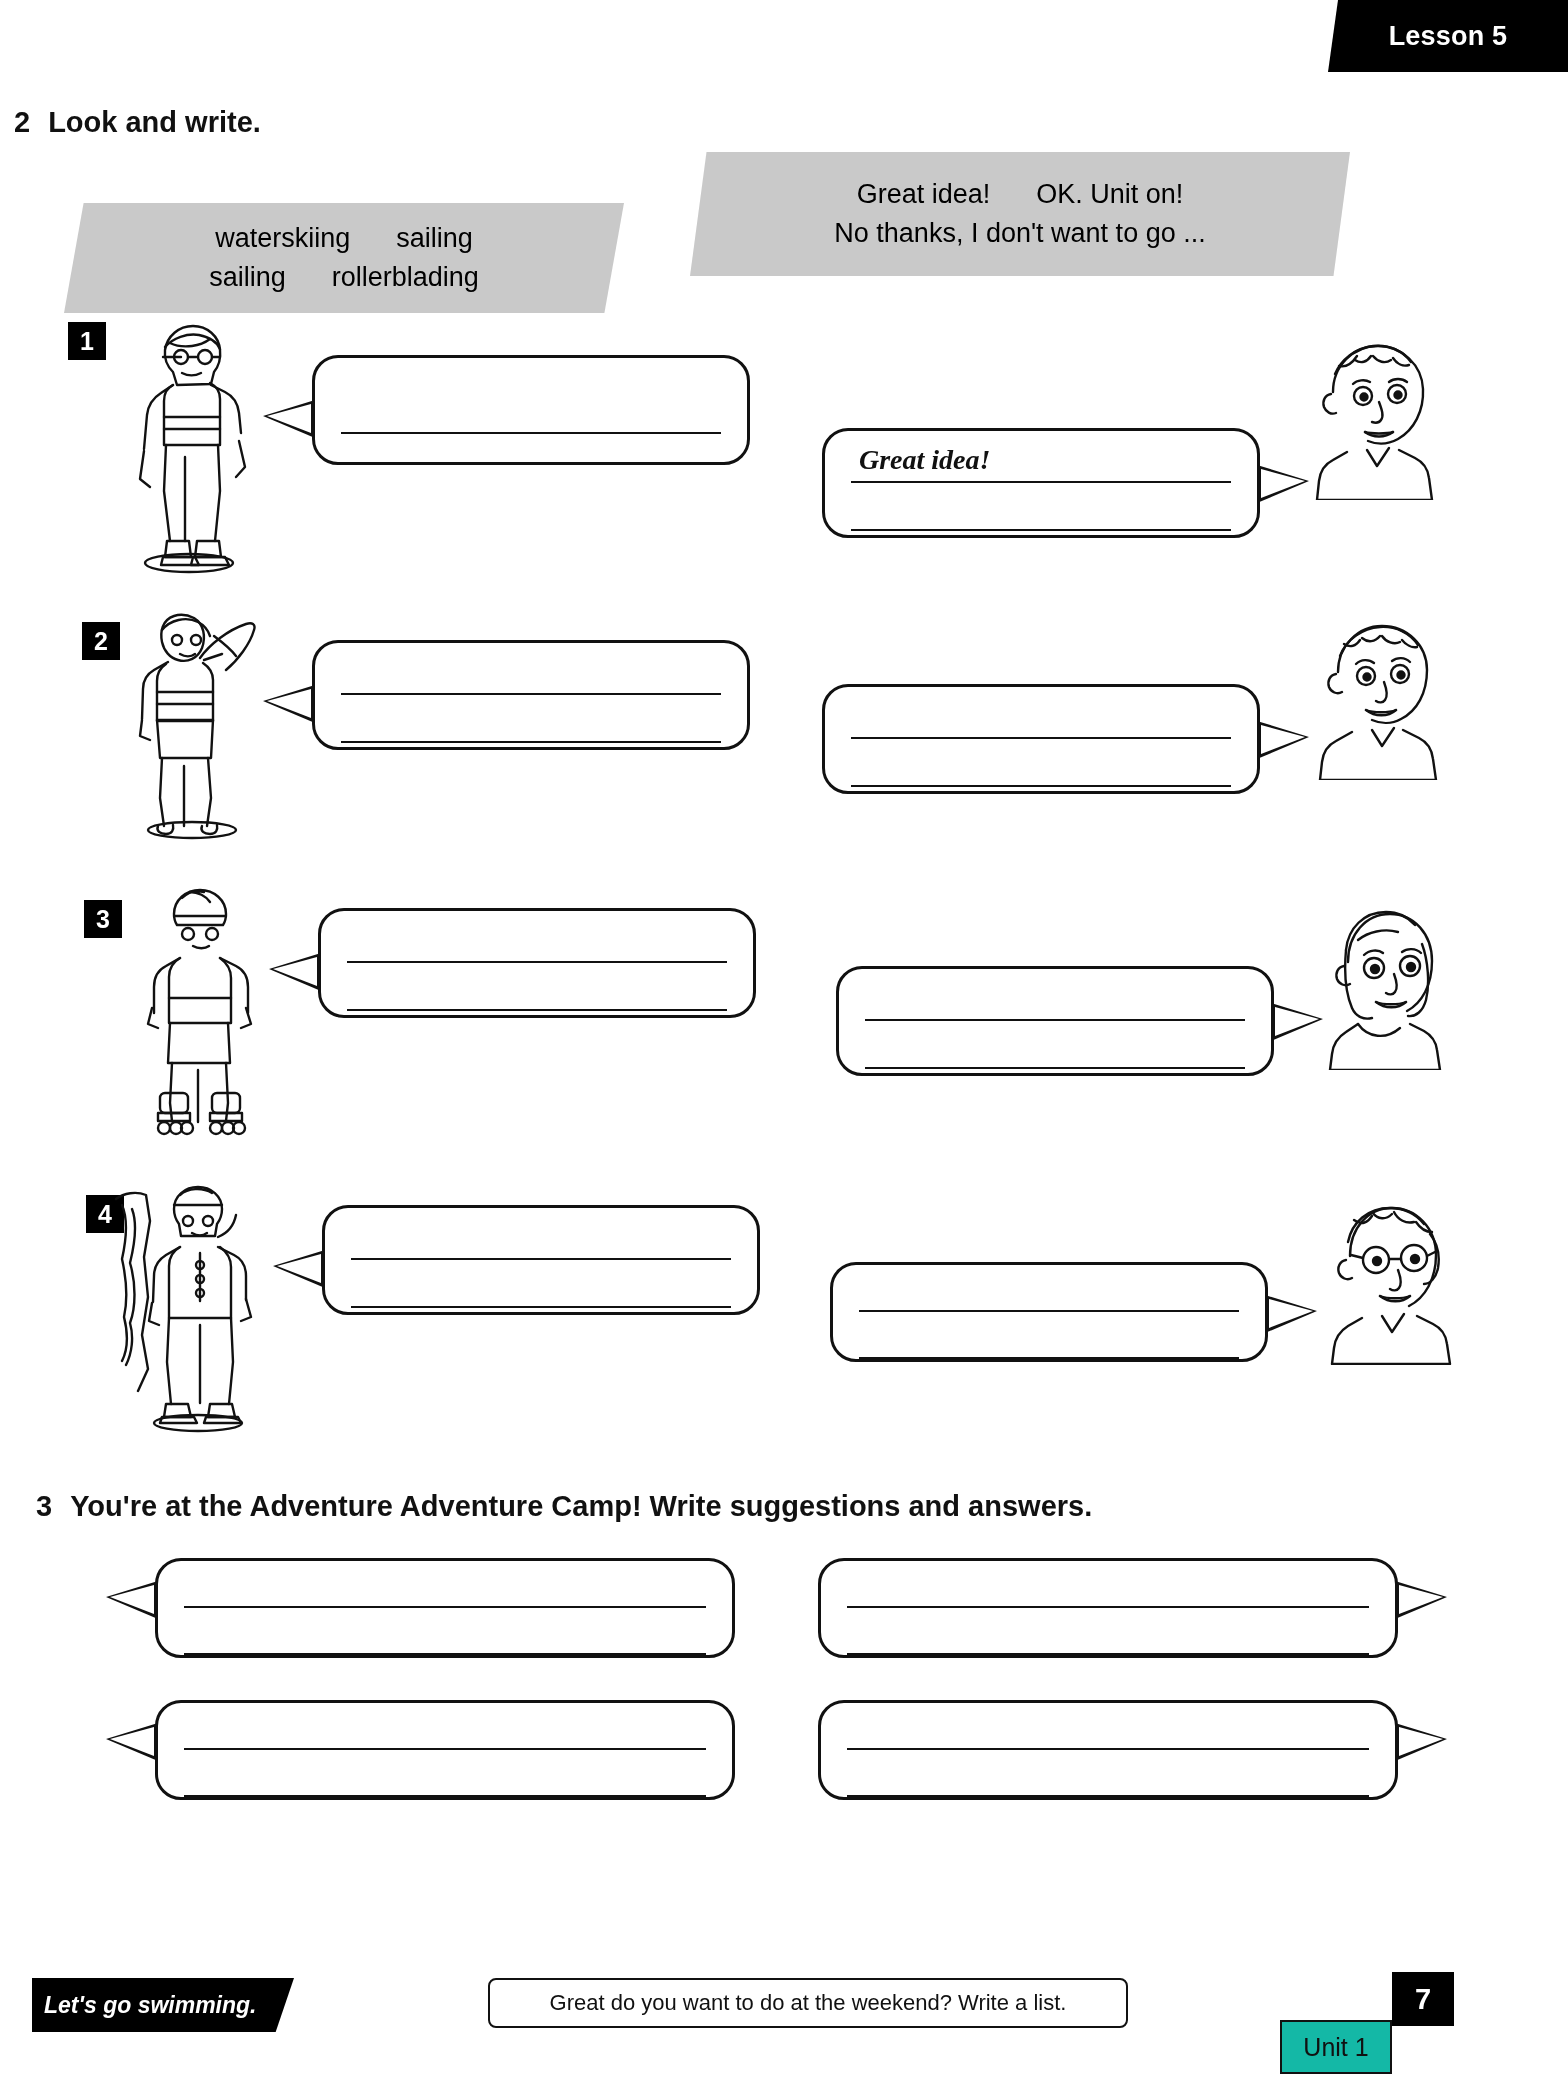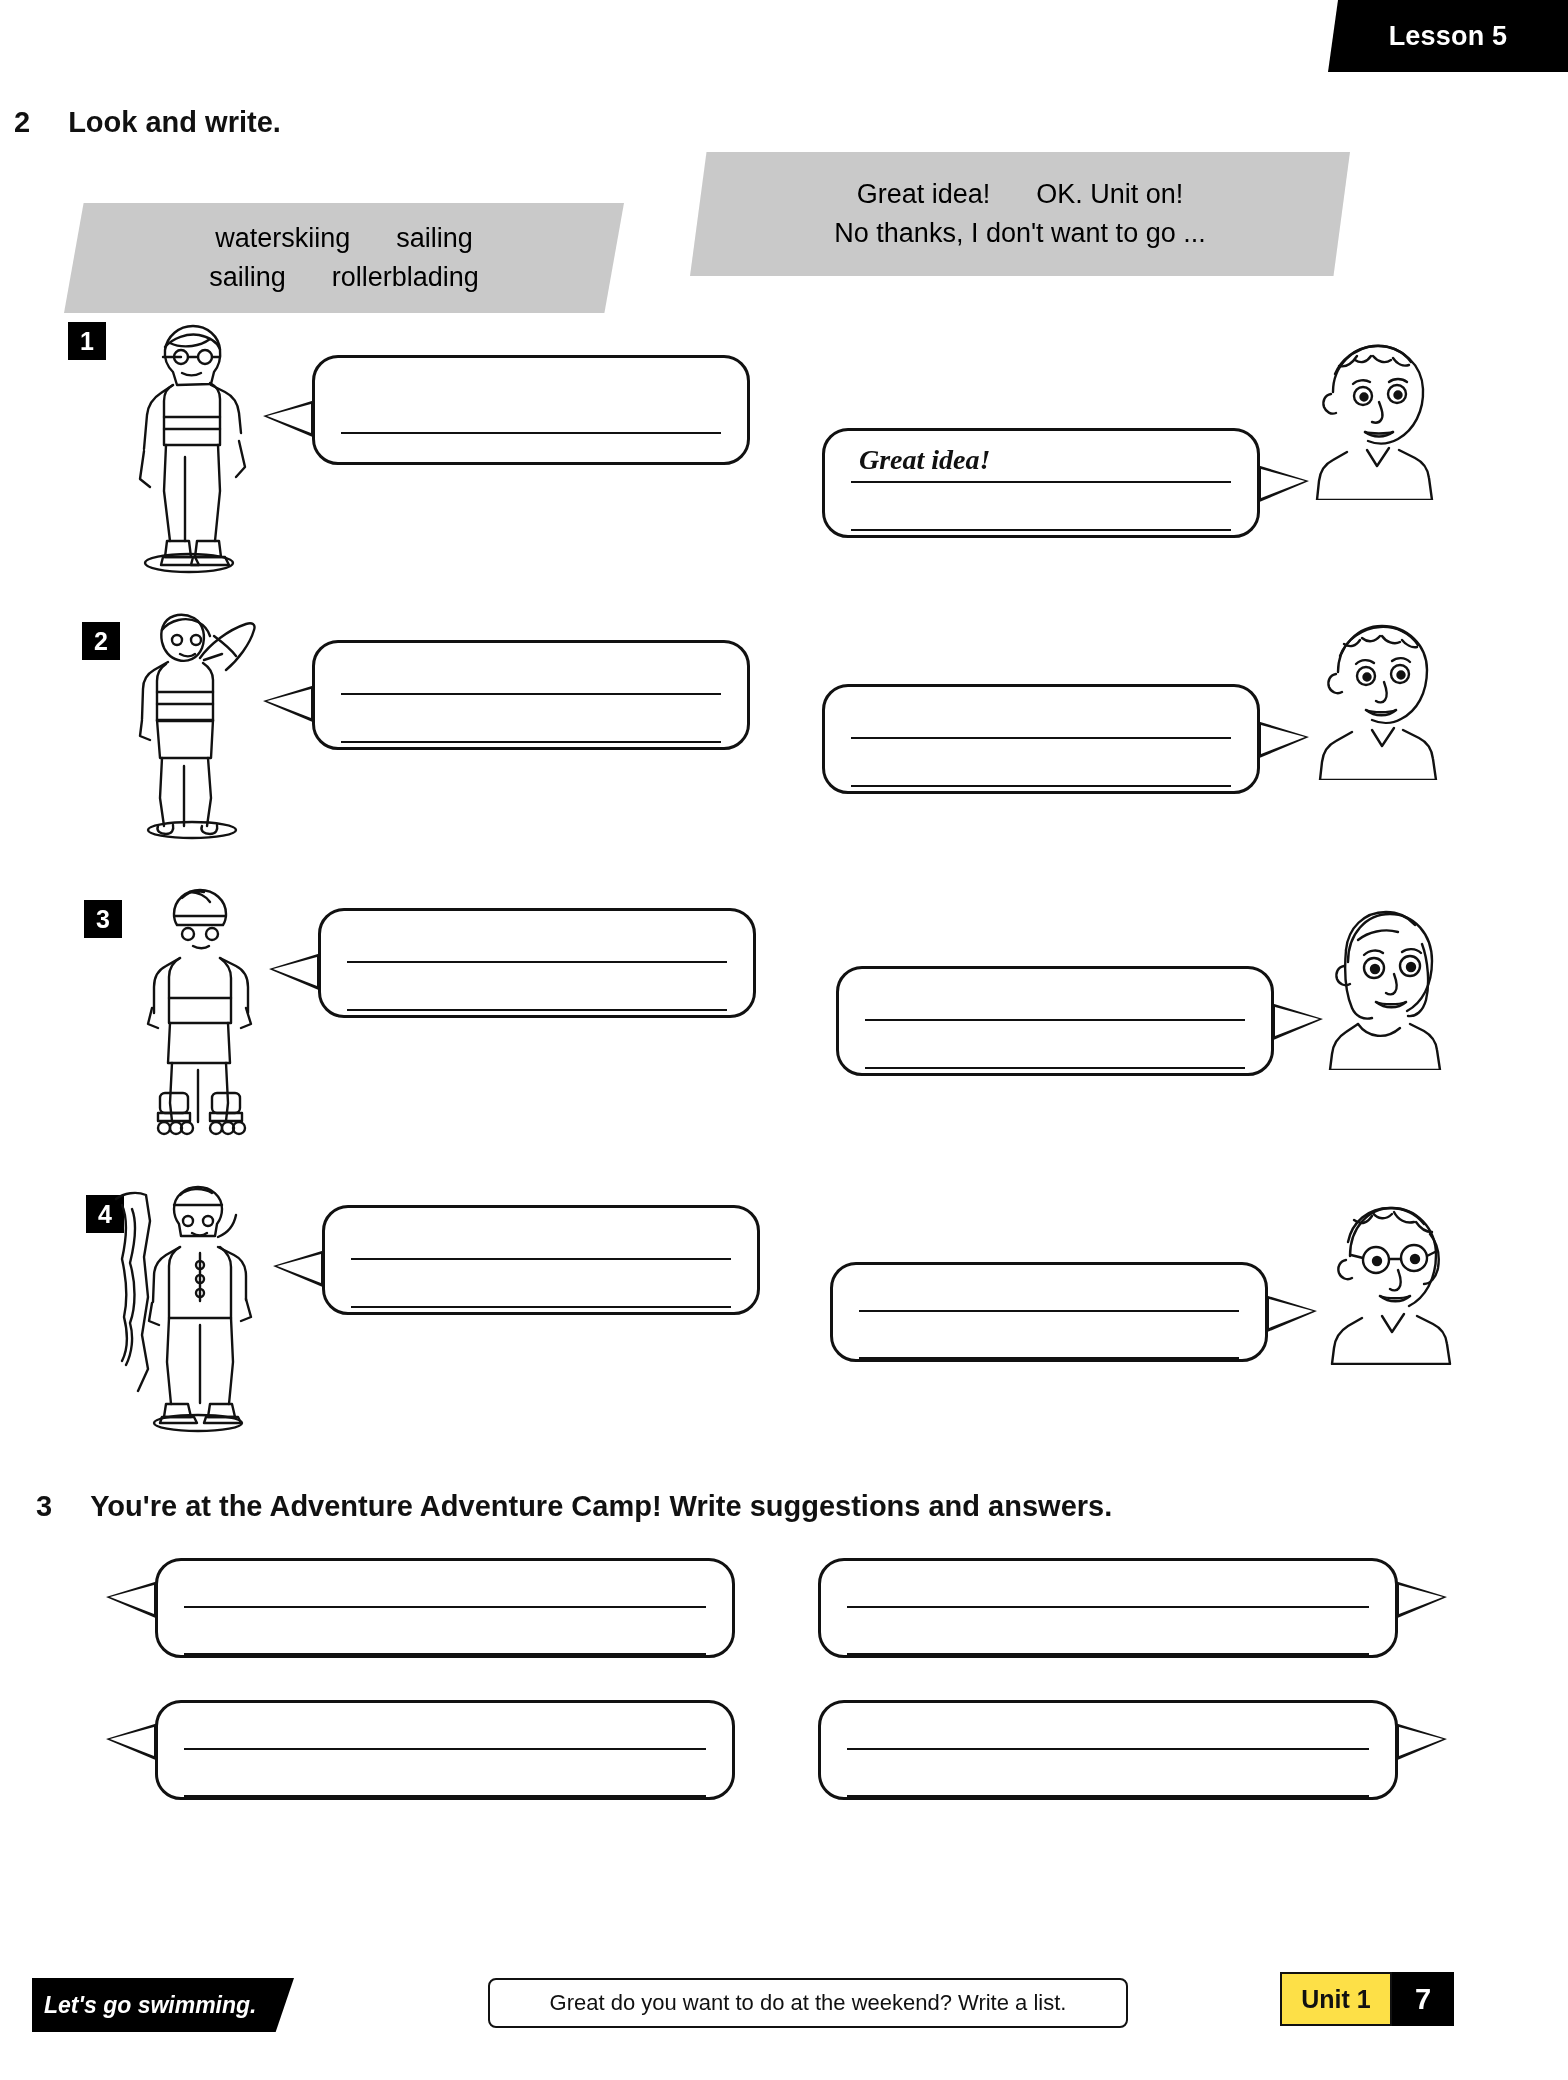--- a/index.html
+++ b/index.html
@@ -45,21 +45,21 @@
   
   .ex-head {
     position: absolute;
     display: flex;
     align-items: baseline;
     gap: 18px;
     font-size: 29px;
     font-weight: bold;
   }
   .ex-num { font-size: 29px; font-weight: bold; }
-  .ex-title { font-size: 29px; font-weight: bold; margin-left: 20px; }
+  .ex-title { font-size: 29px; font-weight: bold; }
 
   
   .wordbank {
     position: absolute;
     background: #c9c9c9;
     display: flex;
     flex-direction: column;
     justify-content: center;
     align-items: center;
     gap: 8px;
@@ -175,27 +175,28 @@
     background: #fff;
     font-size: 22px;
     display: flex;
     align-items: center;
     justify-content: center;
     box-sizing: border-box;
   }
   .footer-unit {
     position: absolute;
     border: 2px solid #111;
-    background: #fde047;
+    background: #14b8a6;
     font-size: 25px;
-    font-weight: bold;
+    font-weight: normal;
     display: flex;
     align-items: center;
     justify-content: center;
     box-sizing: border-box;
+    margin-top: 48px;
   }
   .footer-page {
     position: absolute;
     background: #000;
     color: #fff;
     font-size: 29px;
     font-weight: bold;
     display: flex;
     align-items: center;
     justify-content: center;

